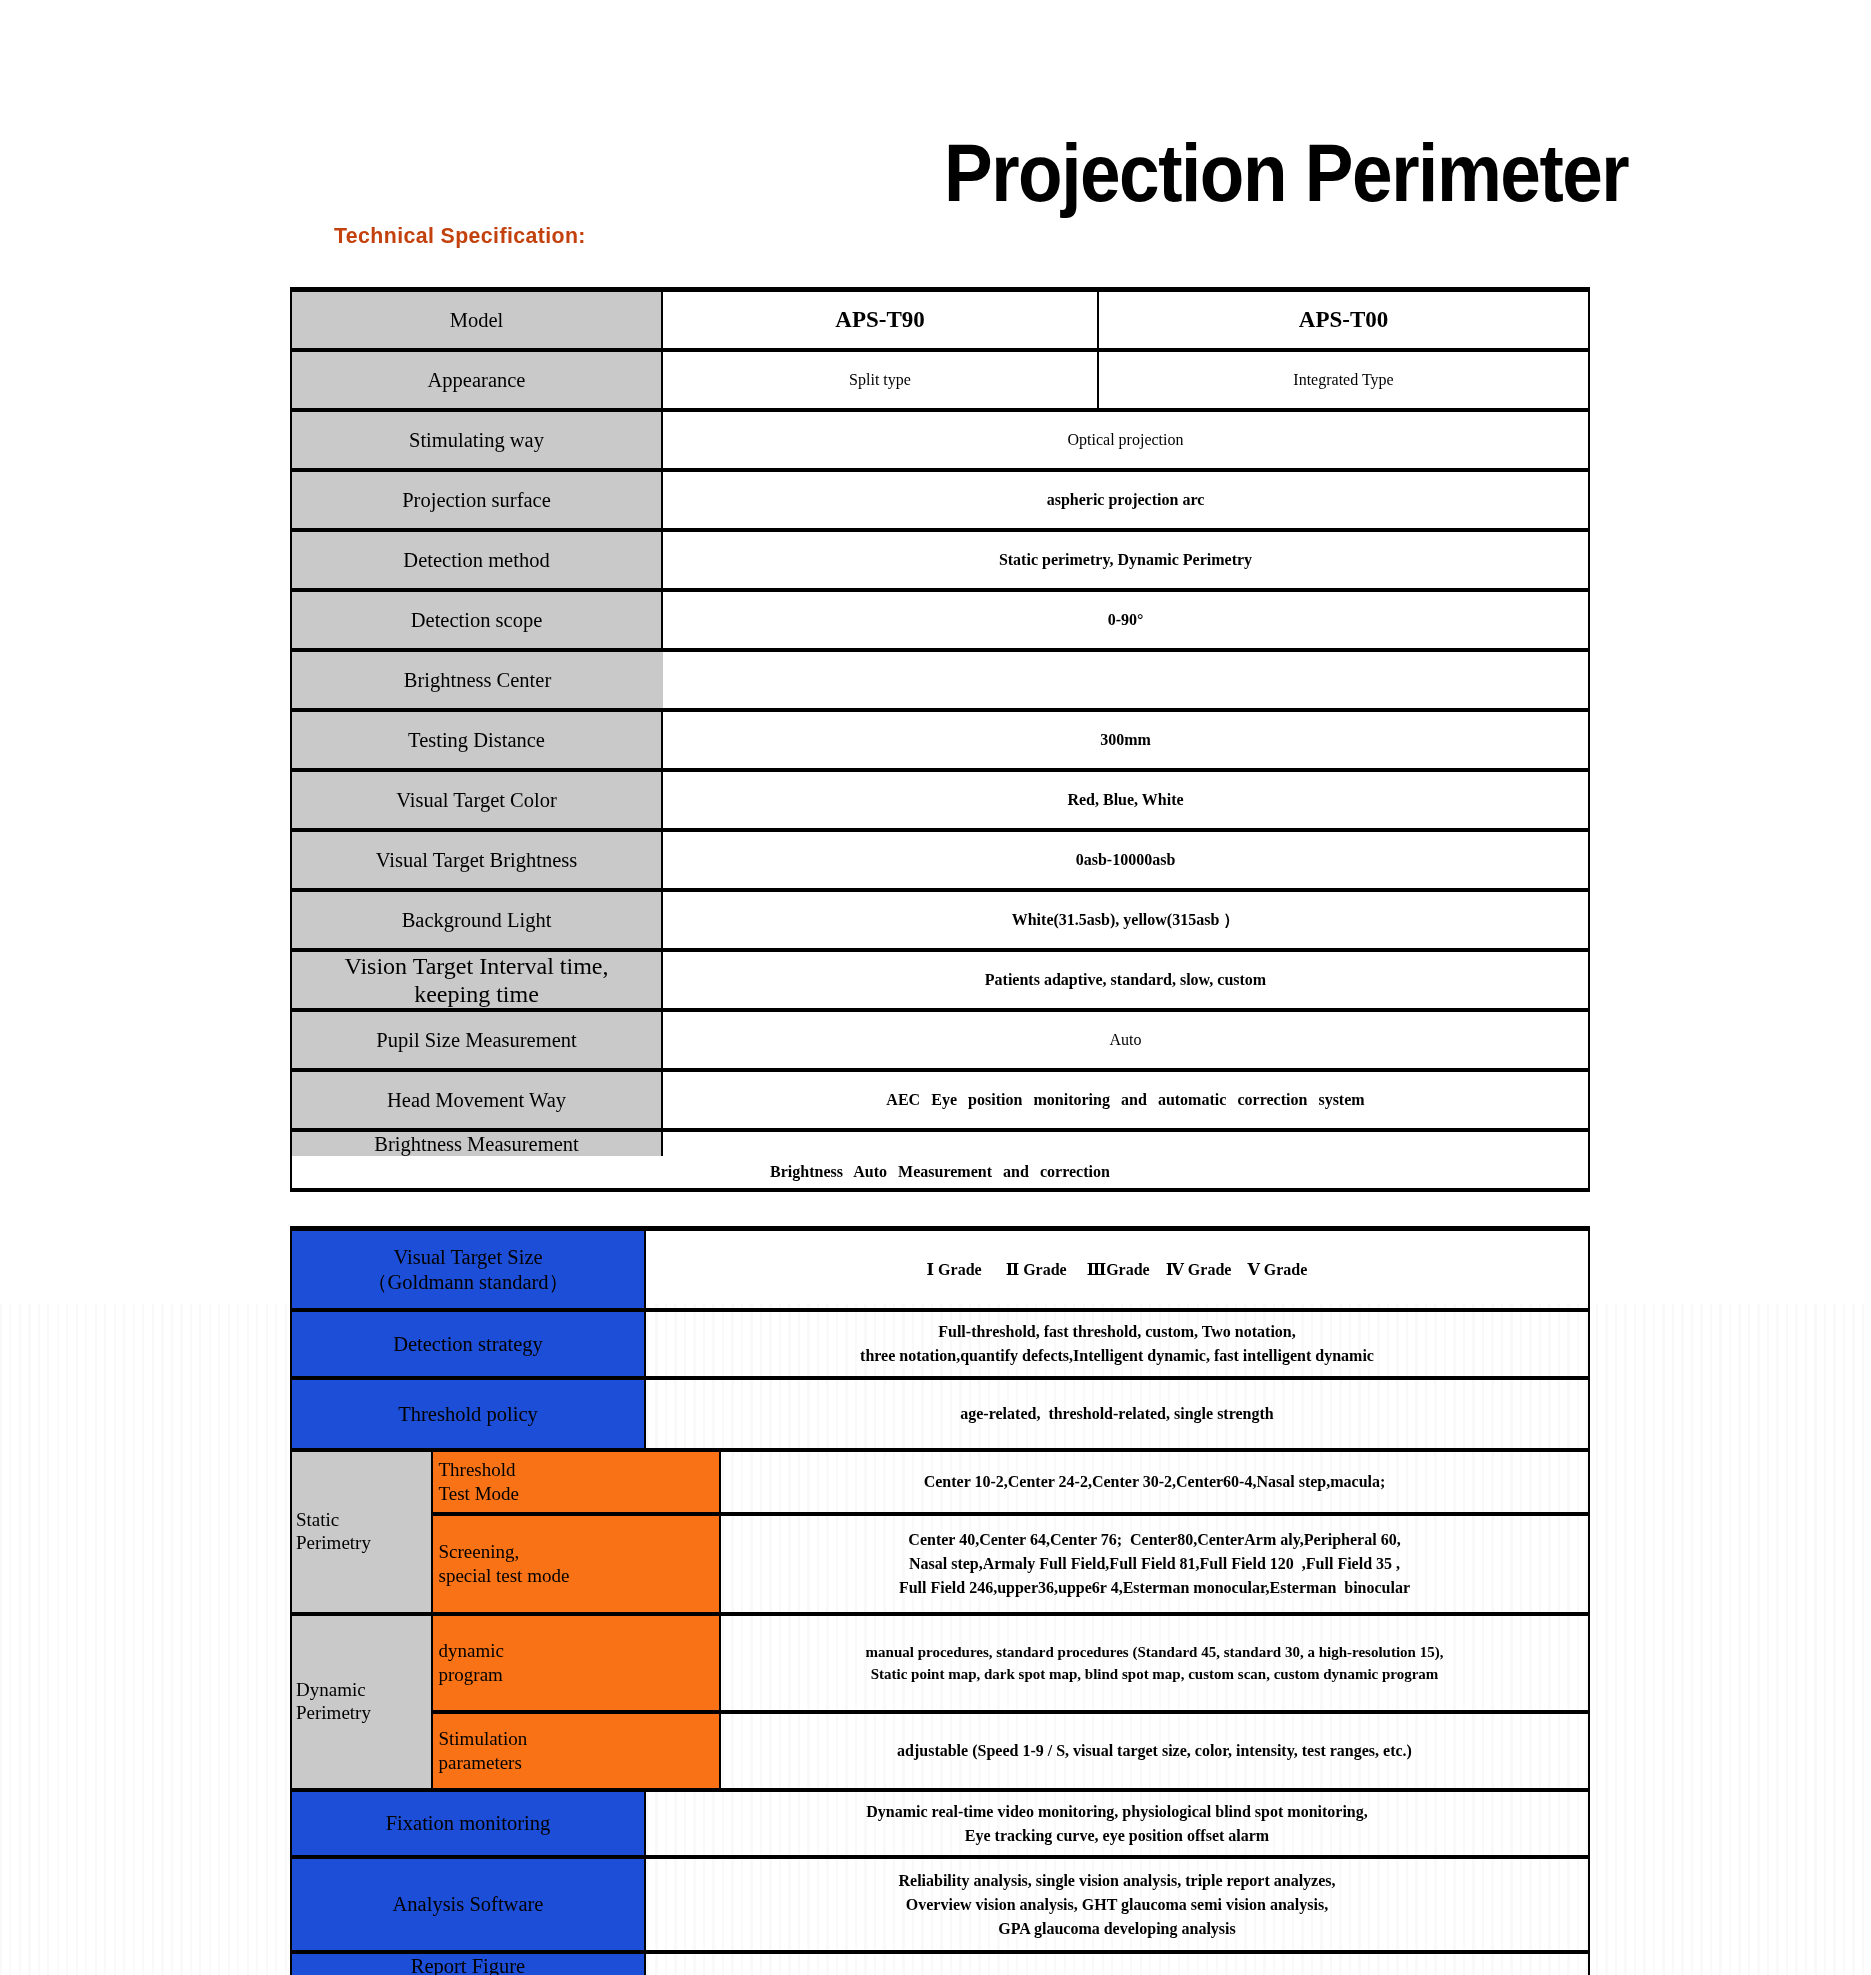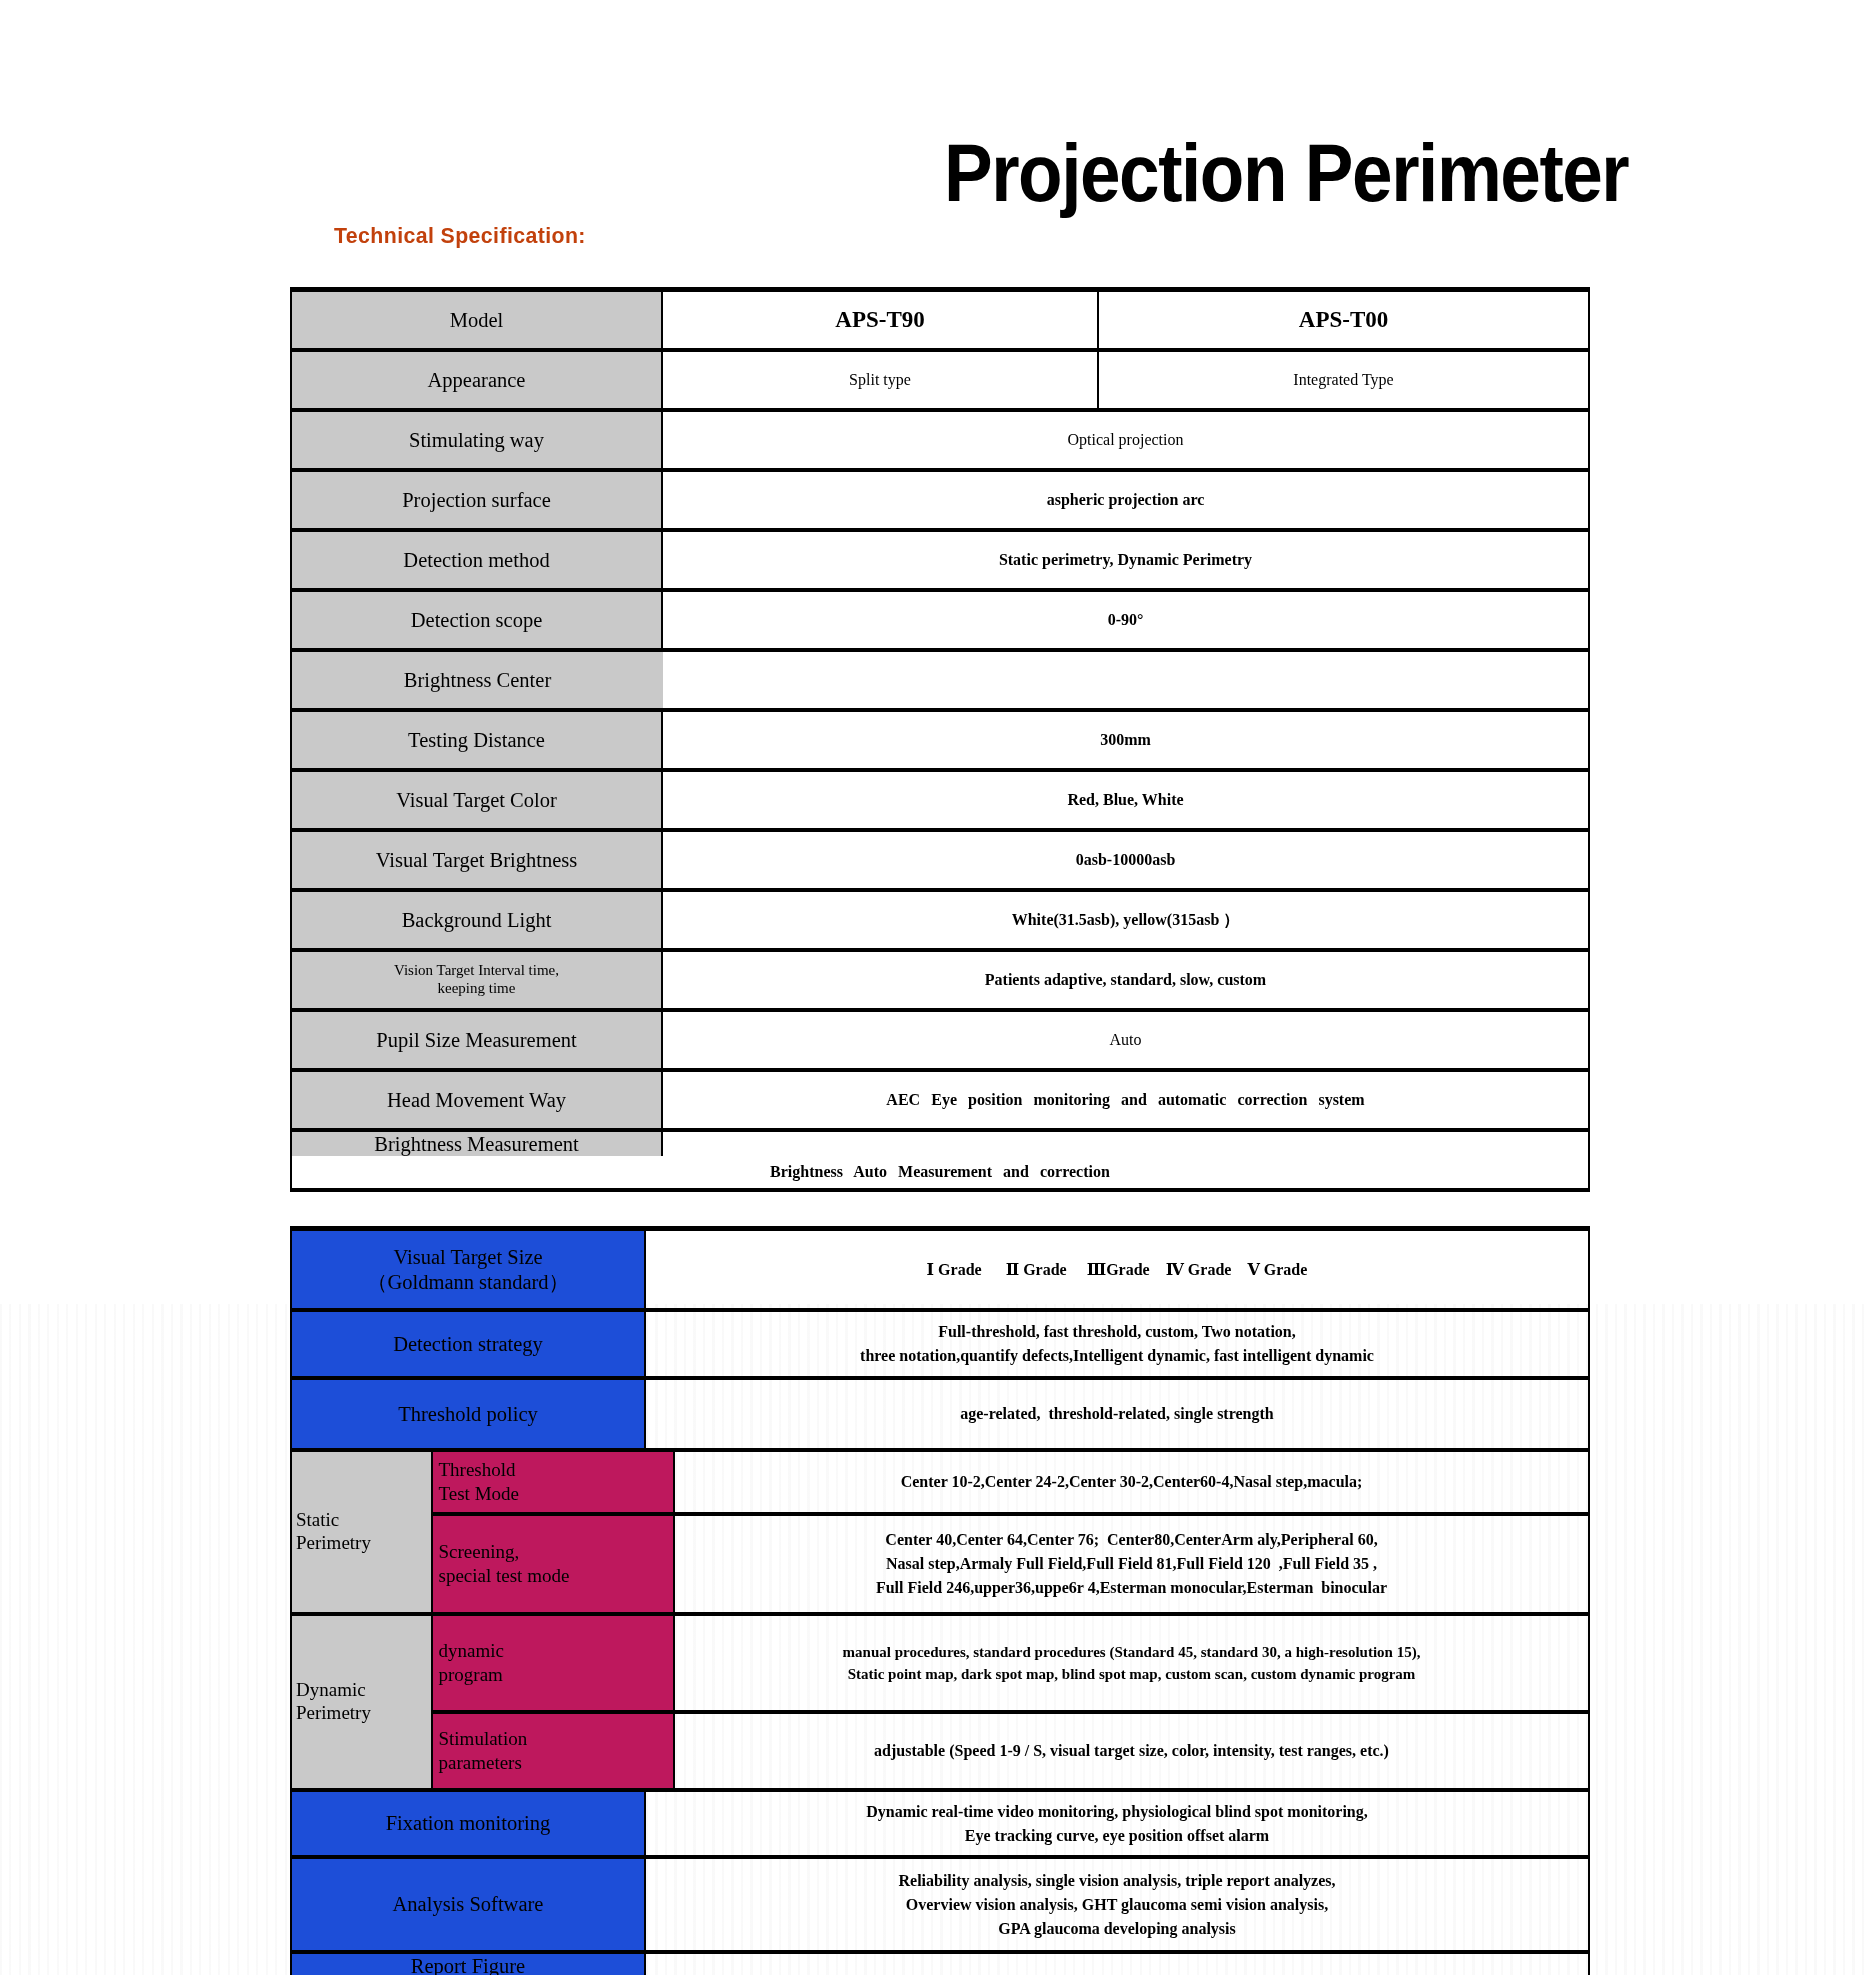--- a/index.html
+++ b/index.html
@@ -38,42 +38,42 @@
   #table2{top:1226px;}
   .row{display:flex;border-bottom:4.7px solid #000;}
   .row:last-child{border-bottom:none;flex-direction:column;}
   .cell{
     display:flex;align-items:center;justify-content:center;
     box-sizing:border-box;border-right:2.8px solid #000;
     text-align:center;
   }
   .cell:last-child{border-right:none;}
   .label{width:371px;background:#c9c9c9;font-size:20.5px;line-height:1.18;padding:0 10.3px;}
-  .label.small{font-size:15px;}
+  .label.small{font-size:24px;}
   #table1 .cell{background:#fff;}
   #table1 .cell.label{background:#c9c9c9;}
   .value{flex:1;font-size:16px;line-height:1.5;padding:0 12px;}
   .value.bold{font-weight:bold;}
   .value.model{font-weight:bold;font-size:23px;}
   .value.wsp{word-spacing:7.1px;}
   .va{width:436px;flex:none;}
   .pre{white-space:pre-wrap;}
 
   
   #table2 .label{width:354px;background:#1d4ed8;}
   #table2 .value{background:transparent;font-weight:bold;}
   .gcell{
     width:141px;background:#c9c9c9;font-size:19px;line-height:1.2;
     justify-content:flex-start;text-align:left;padding:0 1.6px 0 4px;
   }
   .gbody{flex:1;display:flex;flex-direction:column;}
   .sub-row{display:flex;flex:none;}
   .sub-row.first{border-bottom:4.7px solid #000;}
   .slabel{
-    width:242px;background:#be185d;font-size:19px;line-height:1.25;
+    width:288px;background:#f97316;font-size:19px;line-height:1.25;
     justify-content:flex-start;text-align:left;padding:0 2.4px 0 5.5px;
   }
 </style>
 </head>
 <body>
 
 <div class="abs" id="streaks"></div>
 
 <div class="abs" id="title">Projection Perimeter</div>
 <div class="abs" id="section-heading">Technical Specification:</div>

